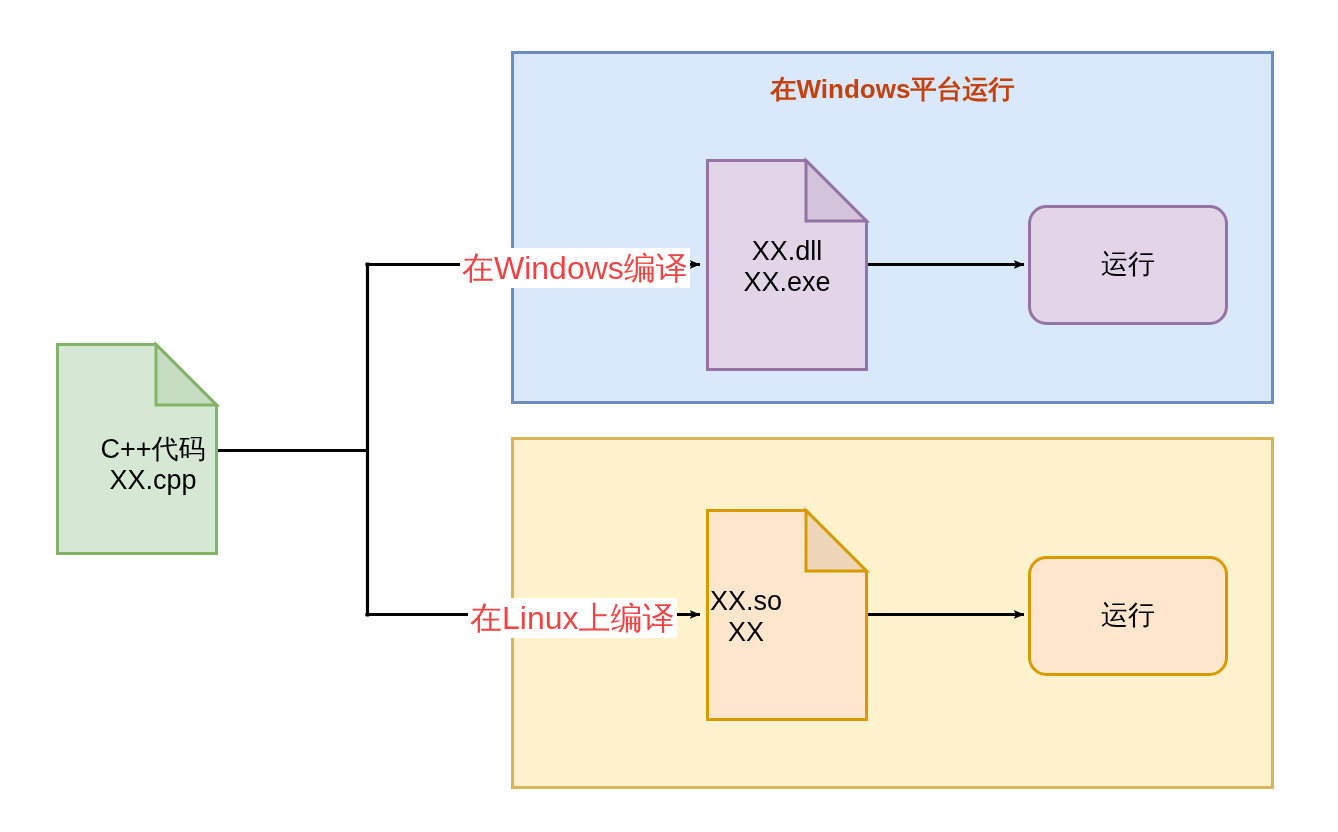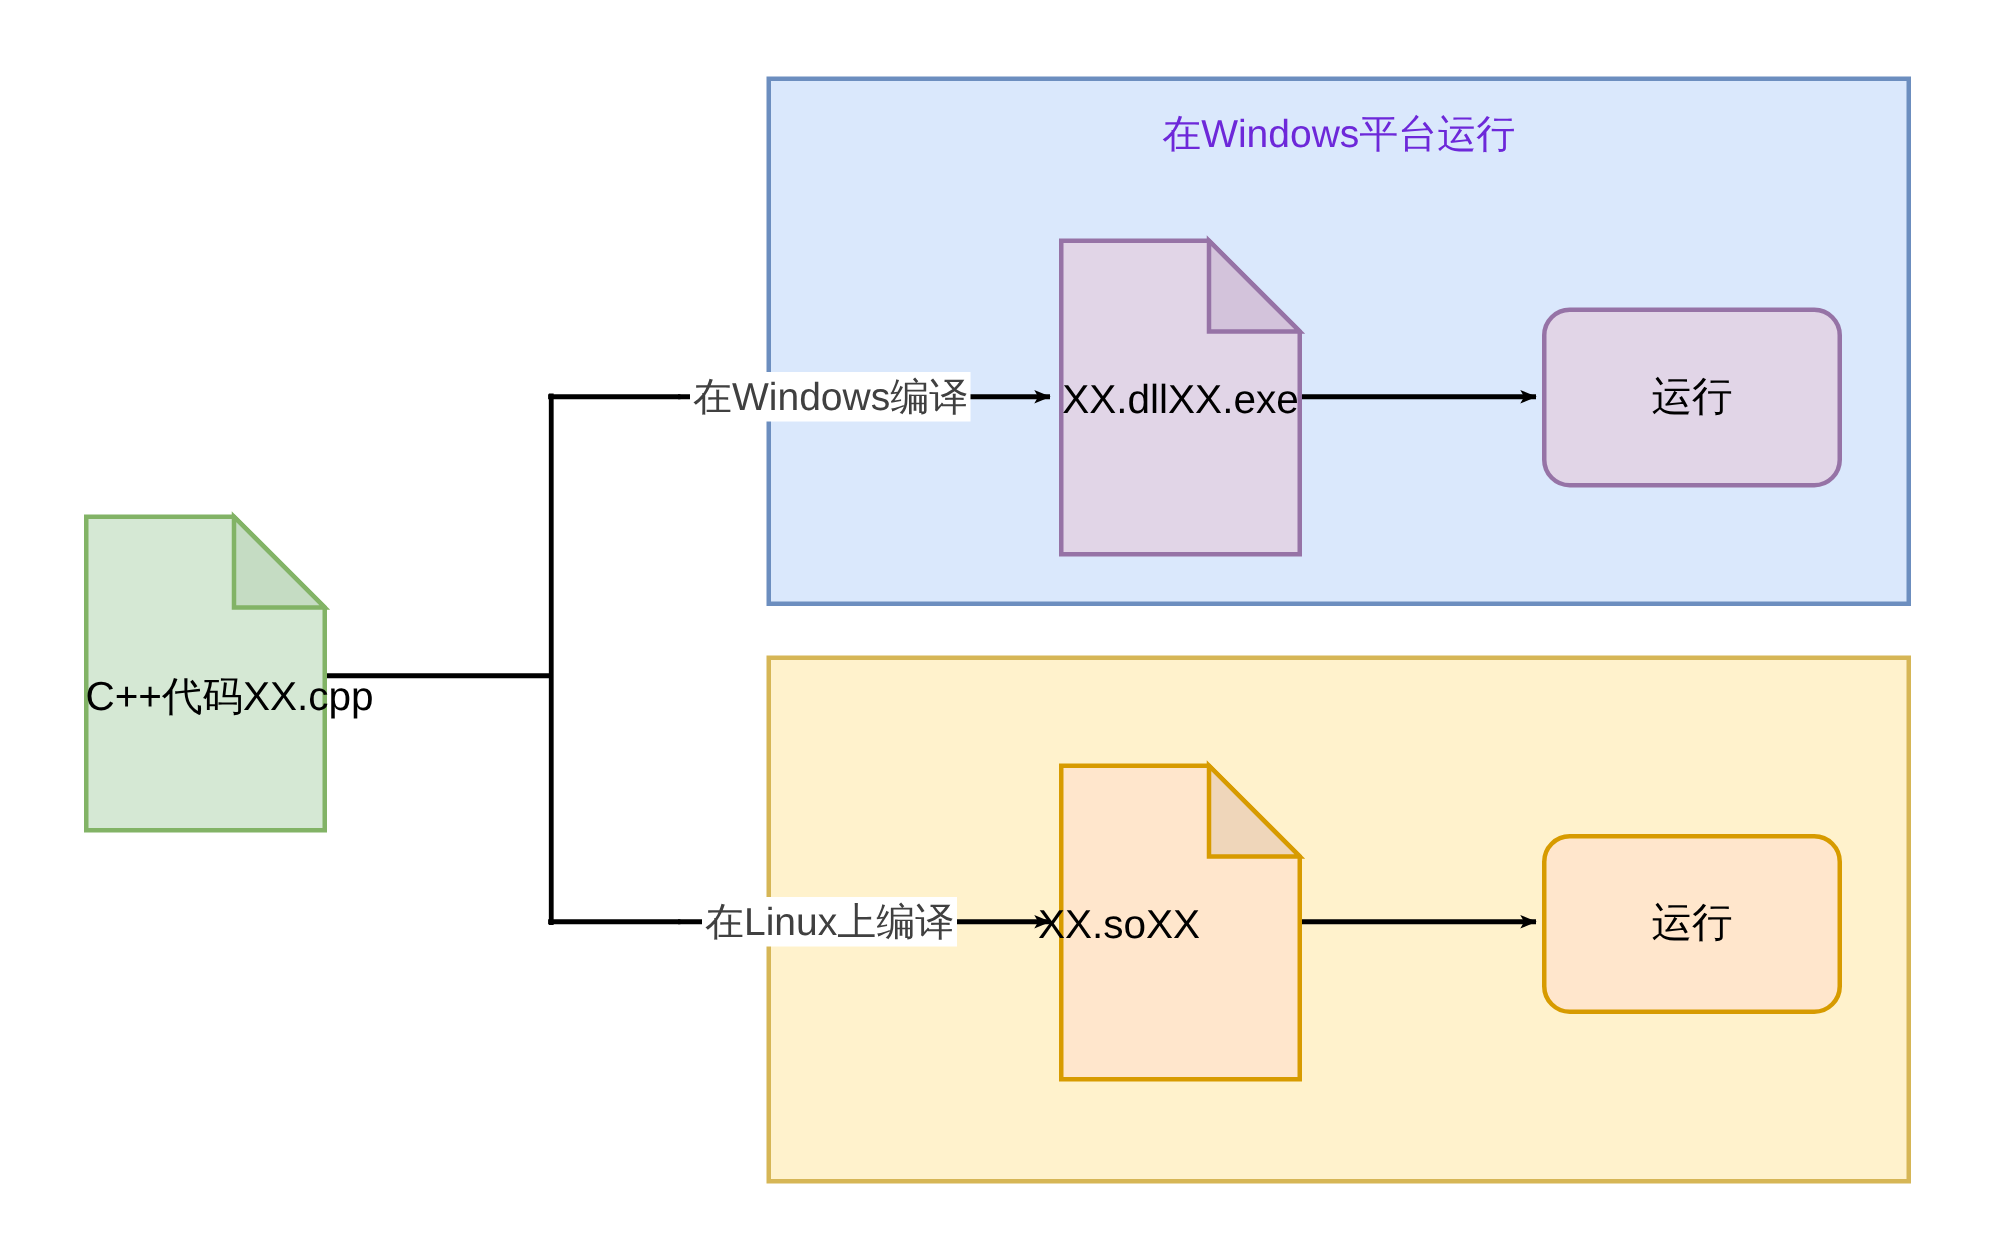--- a/index.html
+++ b/index.html
@@ -22,39 +22,40 @@
     left: 0;
     top: 0;
     width: 1338px;
     height: 832px;
   }
   .node-label {
     position: absolute;
     display: flex;
     align-items: center;
     justify-content: center;
-    flex-direction: row;
+    flex-direction: column;
     color: #000000;
     font-size: 27px;
     line-height: 1.16;
     white-space: pre;
     text-align: center;
     pointer-events: none;
   }
   .panel-title {
     position: absolute;
-    color: #6d28d9;
+    color: #c2410c;
     font-size: 26px;
     text-align: center;
     white-space: pre;
+    font-weight: bold;
   }
   .edge-label {
     position: absolute;
-    color: #404040;
-    font-size: 26px;
+    color: #ef4444;
+    font-size: 32px;
     background: #ffffff;
     white-space: pre;
     line-height: 1.2;
     padding: 1px 2px;
   }
 </style>
 </head>
 <body>
 
 <div id="canvas">

